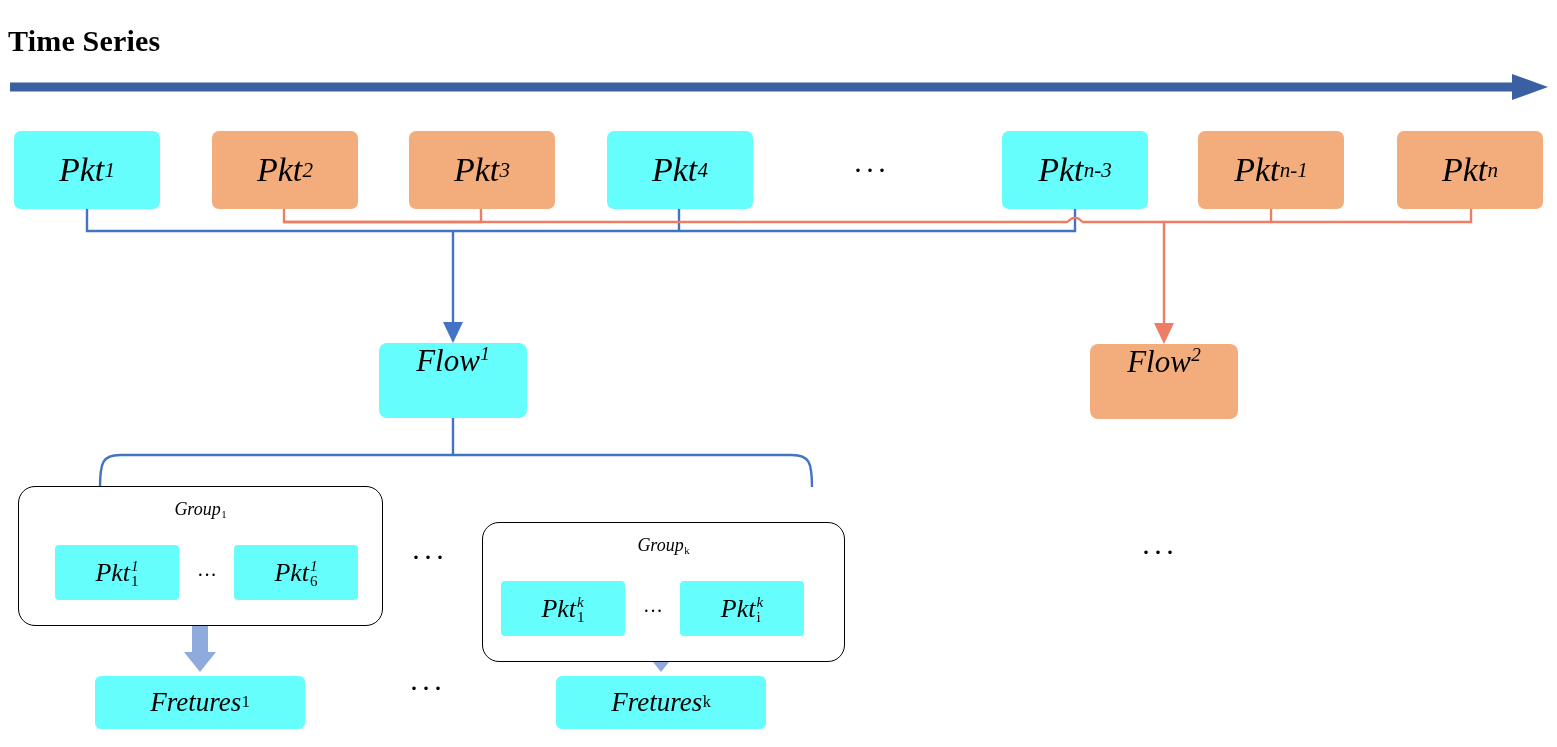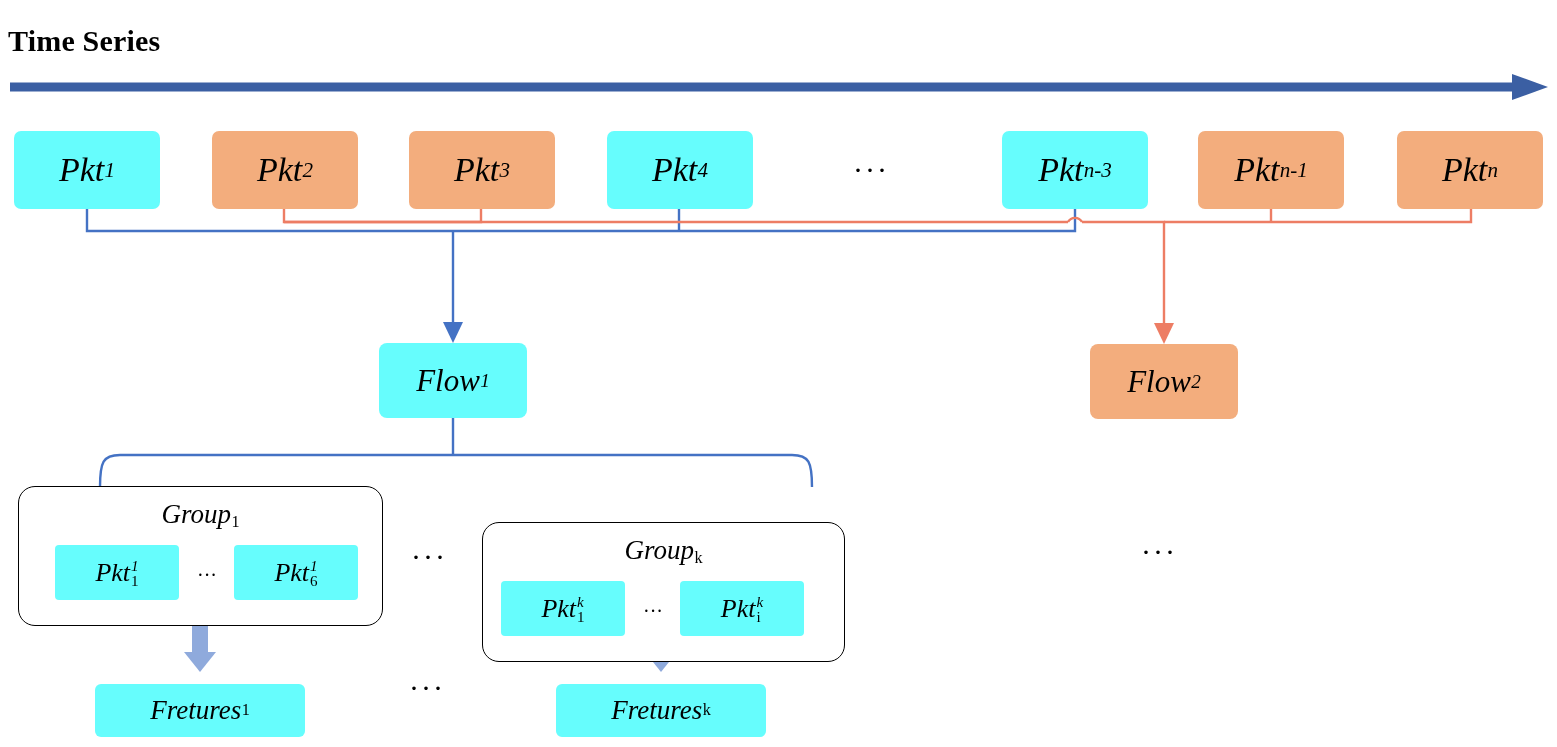--- a/index.html
+++ b/index.html
@@ -45,21 +45,20 @@
     box-sizing: border-box;
   }
   .cyan { background: #66fdfd; }
   .orange { background: #f3ad7d; }
 
   .flowbox {
     width: 148px;
     height: 75px;
     border-radius: 8px;
     display: flex;
-    align-items: center;
     justify-content: center;
     font-style: italic;
     font-size: 31px;
     color: #000000;
   }
 
   
   .sub {
     font-size: 0.62em;
     vertical-align: -0.22em;
@@ -111,21 +110,21 @@
     background: #ffffff;
     box-sizing: border-box;
   }
   .group-label {
     position: absolute;
     top: 12px;
     left: 0;
     right: 0;
     text-align: center;
     font-style: italic;
-    font-size: 27px;
+    font-size: 18px;
     color: #000;
   }
   .grp-pkt {
     position: absolute;
     height: 55px;
     border-radius: 4px;
     background: #66fdfd;
     display: flex;
     align-items: center;
     justify-content: center;
@@ -137,21 +136,20 @@
   .fret {
     height: 53px;
     border-radius: 6px;
     background: #66fdfd;
     display: flex;
     align-items: center;
     justify-content: center;
     font-style: italic;
     font-size: 27px;
     color: #000;
-    margin-top: 8px;
   }
 
   svg.overlay {
     position: absolute;
     left: 0; top: 0;
     width: 1557px;
     height: 747px;
     pointer-events: none;
   }
 </style>

